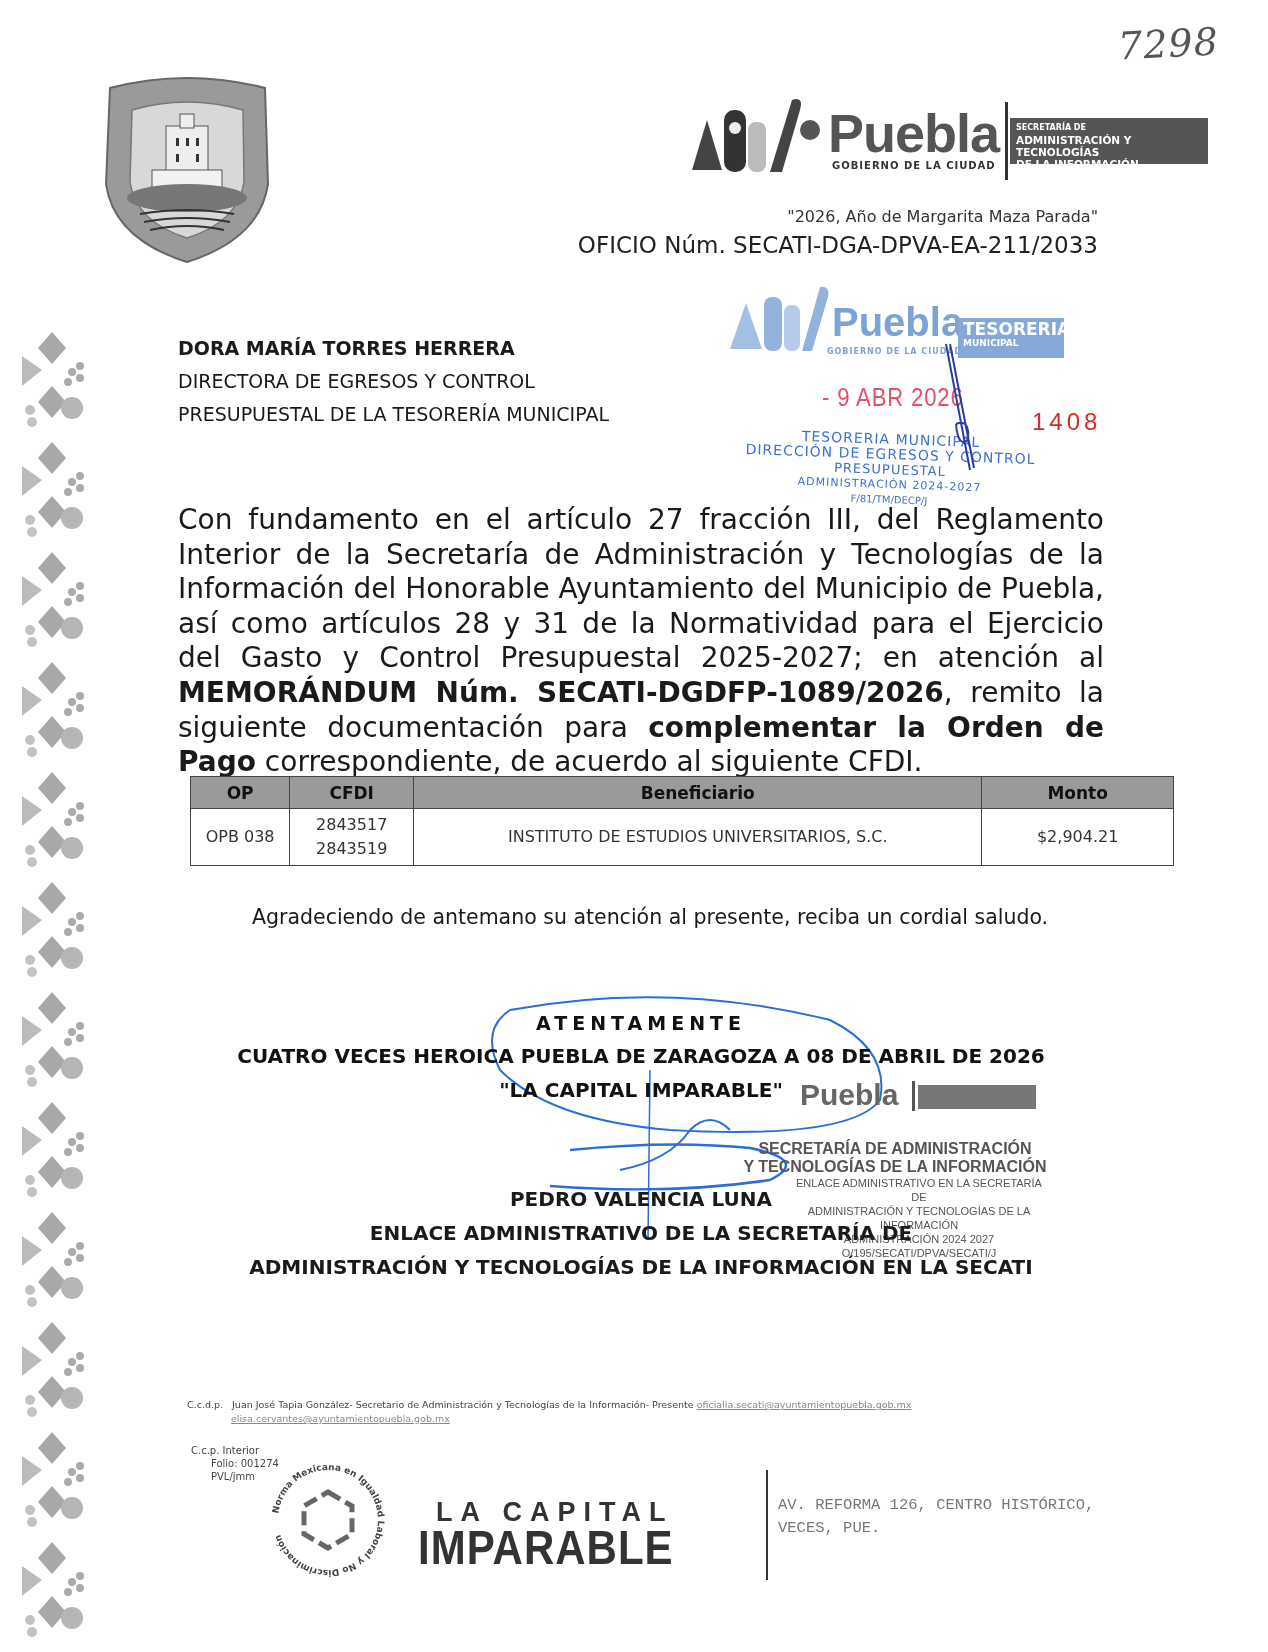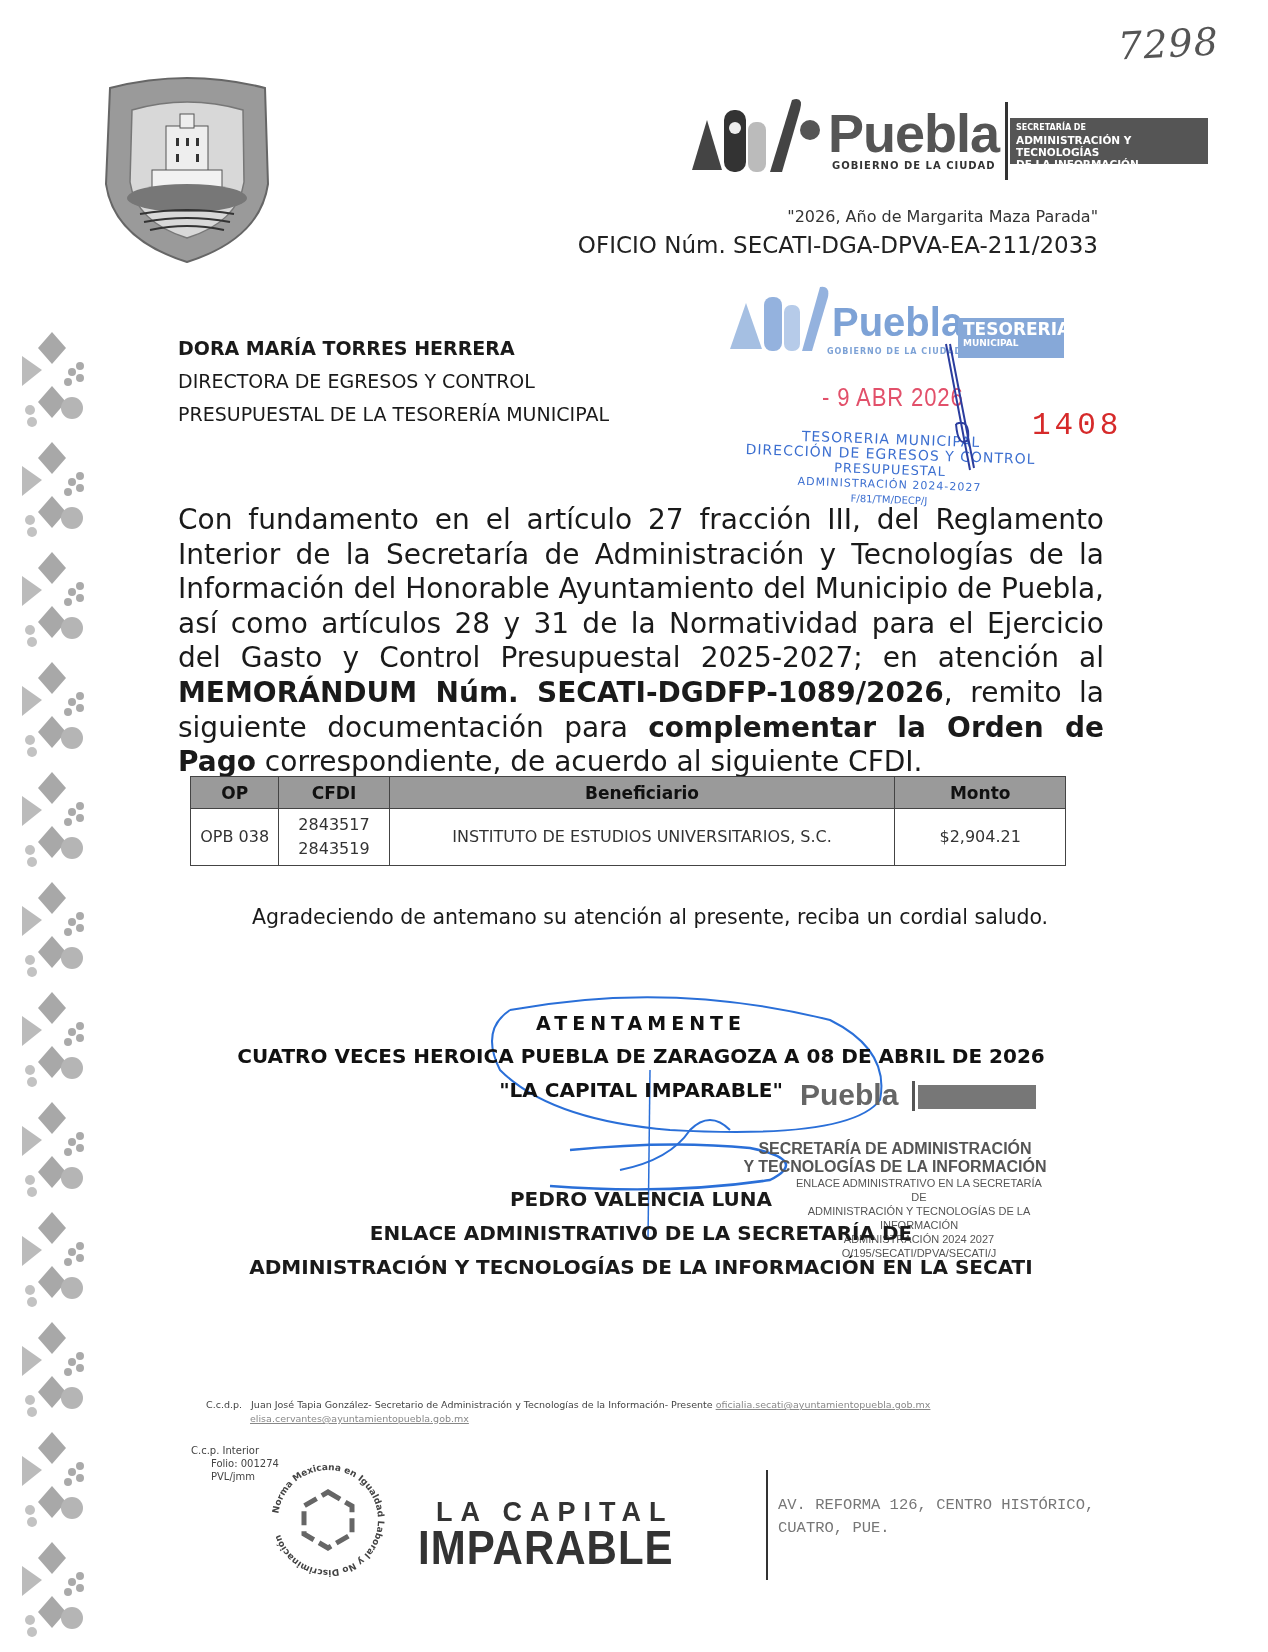--- a/index.html
+++ b/index.html
@@ -27,60 +27,60 @@
   .year-motto { right: 170px; top: 207px; font-size: 16px; color: #333; }
   .oficio { right: 170px; top: 232px; font-size: 23px; color: #222; }
 
   
   .stamp-logo { left: 726px; top: 283px; width: 340px; height: 76px; opacity: 0.8; }
   .stamp-puebla { left: 832px; top: 300px; font-size: 40px; font-weight: bold; color: #7da2d6; font-family: "Liberation Sans", sans-serif; }
   .stamp-gob { left: 827px; top: 347px; font-size: 8px; letter-spacing: 1px; color: #7da2d6; font-weight: bold; }
   .stamp-teso-box { left: 958px; top: 318px; width: 106px; height: 40px; background: #86a8d8; color: #fff; font-weight: bold; font-size: 17px; padding: 2px 5px; box-sizing: border-box; line-height: 18px; }
   .stamp-teso-box .small { font-size: 9px; display: block; line-height: 10px; }
   .stamp-date { left: 822px; top: 382px; font-family: "Liberation Sans Narrow", "Liberation Sans", sans-serif; font-size: 26px; color: #e2506a; letter-spacing: 1px; transform: scaleX(0.85); transform-origin: left; }
-  .stamp-num { left: 1032px; top: 408px; font-family: Liberation Mono, monospace; font-size: 31px; color: #d62a2a; letter-spacing: 4px; }
+  .stamp-num { left: 1032px; top: 408px; font-family: Liberation Sans, sans-serif; font-size: 24px; color: #d62a2a; letter-spacing: 4px; }
   .stamp-text { left: 740px; top: 432px; width: 300px; text-align: center; color: #3c6fd0; line-height: 15px; transform: rotate(2deg); }
   .stamp-text .l1 { font-size: 14px; letter-spacing: 1px; }
   .stamp-text .l2 { font-size: 14px; letter-spacing: 1px; }
   .stamp-text .l3 { font-size: 13px; letter-spacing: 1px; }
   .stamp-text .l4 { font-size: 11px; letter-spacing: 1px; }
   .stamp-text .l5 { font-size: 10px; }
   .stamp-sig { left: 940px; top: 340px; width: 40px; height: 140px; }
 
   
   .recipient { left: 178px; top: 332px; font-size: 19px; line-height: 33px; color: #1a1a1a; }
   .recipient .name { font-weight: bold; }
   .recipient .presente { letter-spacing: 7px; }
 
   
   .body-para { left: 178px; top: 503px; width: 926px; font-size: 28px; line-height: 34.6px; text-align: justify; color: #1a1a1a; }
   .body-para b { font-weight: bold; }
 
   
-  .cfdi-table { left: 190px; top: 776px; width: 876px; border-collapse: collapse; font-size: 16px; }
+  .cfdi-table { left: 190px; top: 776px; width: 984px; border-collapse: collapse; font-size: 16px; }
   .cfdi-table th, .cfdi-table td { border: 1.5px solid #444; text-align: center; }
   .cfdi-table th { background: #9a9a9a; font-weight: bold; height: 29px; font-size: 17px; color: #111; }
   .cfdi-table td { height: 54px; color: #333; line-height: 24px; }
 
   .closing { left: 178px; top: 900px; width: 926px; font-size: 20.5px; line-height: 34px; text-align: justify; text-indent: 74px; }
 
   
   .sig-block { left: 178px; top: 1007px; width: 926px; text-align: center; font-weight: bold; color: #111; }
   .atentamente { font-size: 19px; letter-spacing: 5px; line-height: 32px; }
   .sig-line { font-size: 20px; line-height: 34px; }
   .sig-name { left: 178px; top: 1182px; width: 926px; text-align: center; font-weight: bold; font-size: 20px; line-height: 34px; }
 
   .sec-stamp { left: 740px; top: 1140px; color: #555; text-align: center; width: 310px; font-family: "Liberation Sans", sans-serif; font-weight: bold; }
   .sec-stamp .a { font-size: 16px; line-height: 18px; }
   .sec-stamp .b { font-size: 11px; line-height: 14px; font-weight: normal; margin-left: 48px; }
   .sec-stamp-small { left: 800px; top: 1075px; width: 240px; height: 40px; }
   .sig-scribble { left: 470px; top: 990px; width: 560px; height: 270px; }
 
   
-  .ccp { left: 206px; top: 1398px; font-size: 9.5px; line-height: 14px; color: #444; }
+  .ccp { left: 187px; top: 1398px; font-size: 9.5px; line-height: 14px; color: #444; }
   .ccp .indent { padding-left: 44px; }
   .ccp a { color: #888; text-decoration: underline; }
   .ccp2 { left: 191px; top: 1444px; font-size: 10px; line-height: 13px; color: #444; }
   .ccp2 .indent { padding-left: 20px; }
 
   .norma-logo { left: 268px; top: 1460px; width: 120px; height: 120px; }
   .capital-logo { left: 418px; top: 1497px; text-align: right; color: #333; }
   .capital-logo .top { font-size: 27px; letter-spacing: 8px; font-weight: bold; font-family: "Liberation Sans", sans-serif; }
   .capital-logo .bot { font-size: 42px; font-weight: bold; font-family: "Liberation Sans", sans-serif; letter-spacing: 1px; line-height: 40px; transform: scaleY(1.15); }
   .footer-divider { left: 766px; top: 1470px; width: 2px; height: 110px; background: #333; }
@@ -274,14 +274,14 @@
 </div>
 
 <div class="abs capital-logo">
   <div class="top">LA CAPITAL</div>
   <div class="bot">IMPARABLE</div>
 </div>
 
 <div class="abs footer-divider"></div>
 <div class="abs address">
   <div>AV. REFORMA 126, CENTRO HISTÓRICO,</div>
-  <div>CUATRO, PUE.</div>
+  <div>VECES, PUE.</div>
 </div>
 
 </body></html>

